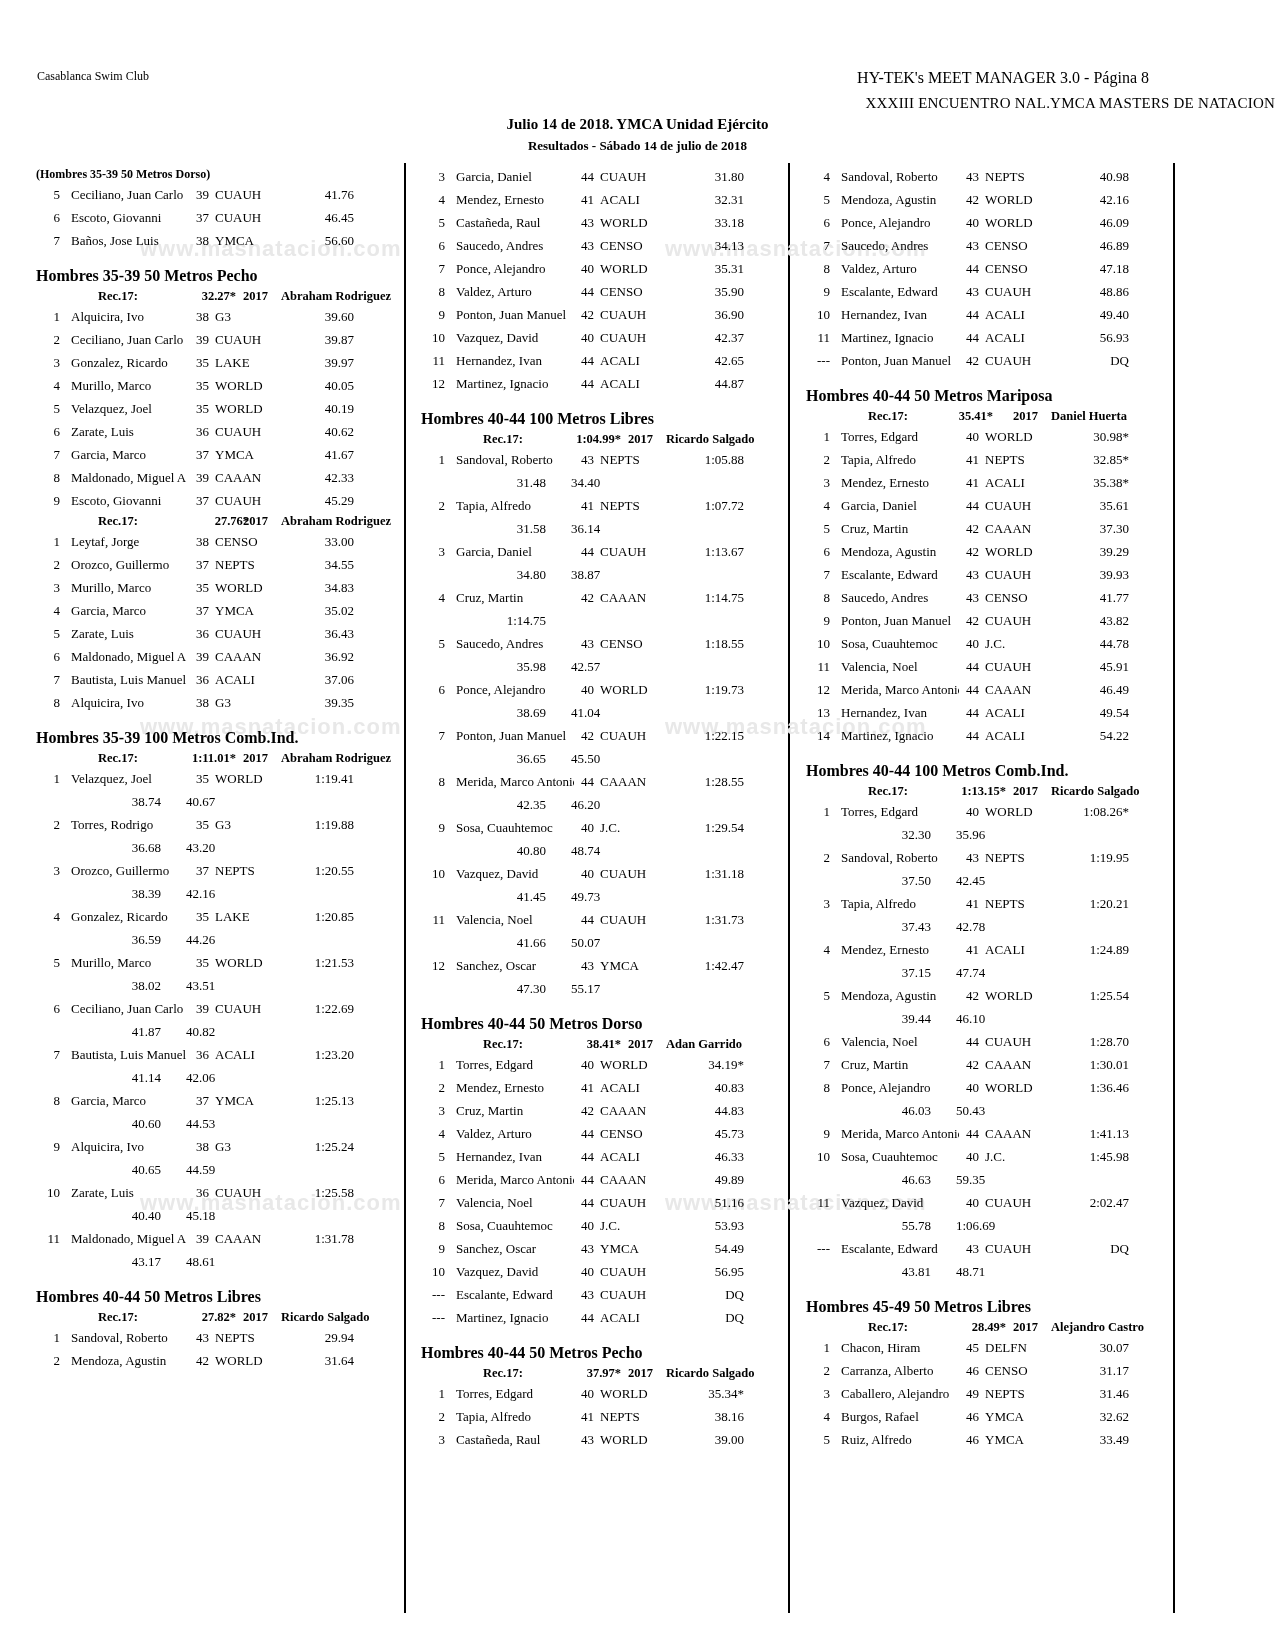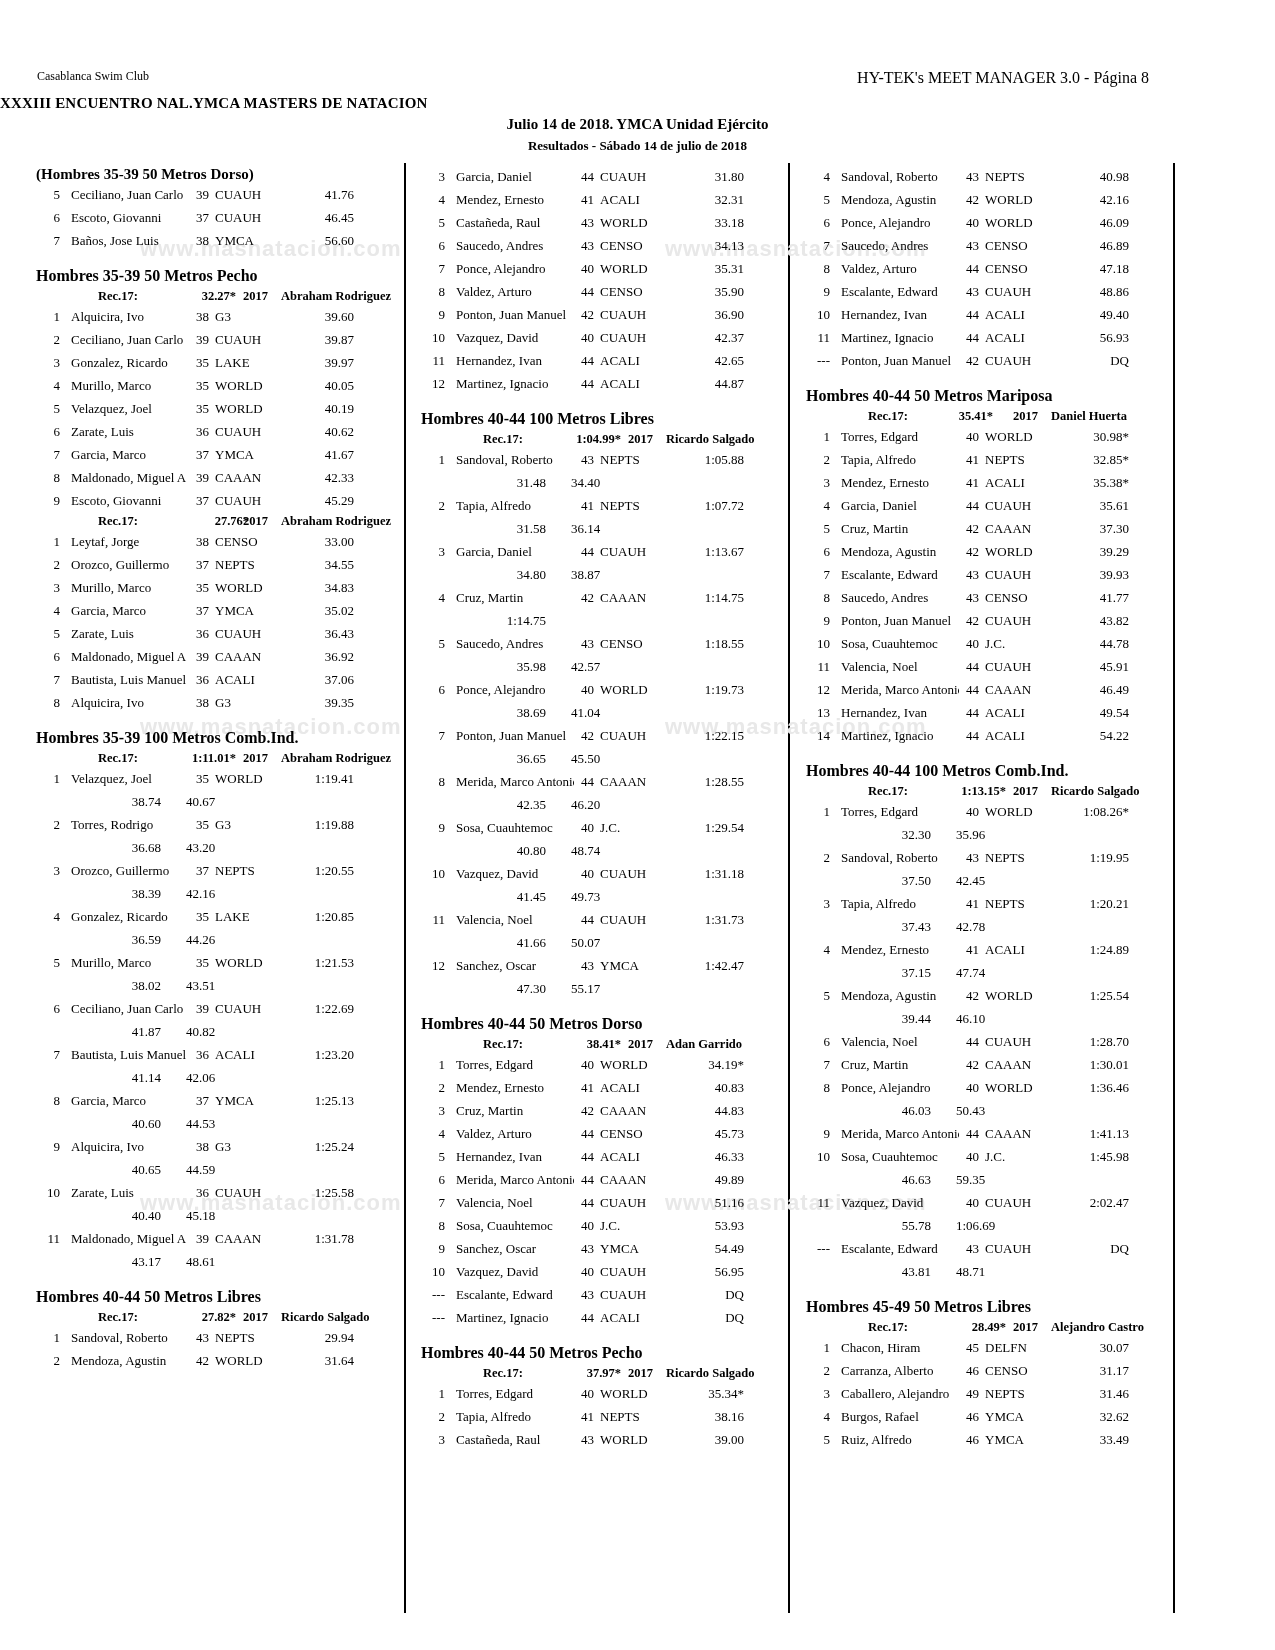--- a/index.html
+++ b/index.html
@@ -1,27 +1,27 @@
 <!DOCTYPE html>
 <html><head>
 <meta charset="utf-8">
 <style>
   html, body { margin:0; padding:0; background:#ffffff; }
   body { width:1275px; height:1650px; position:relative; overflow:hidden;
          font-family:"Liberation Serif", "DejaVu Serif", serif; color:#000; }
   .hdr-left { position:absolute; left:37px; top:69px; font-size:12px; }
   .hdr-right { position:absolute; right:126px; top:69px; font-size:16px; }
-  .title1 { position:absolute; left:0; width:1275px; top:95px; text-align:left; font-size:15px; font-weight:bold; letter-spacing:0.2px; }
+  .title1 { position:absolute; left:0; width:1275px; top:95px; text-align:right; font-size:15px; font-weight:normal; letter-spacing:0.2px; }
   .title2 { position:absolute; left:0; width:1275px; top:116px; text-align:center; font-size:15px; font-weight:bold; }
   .title3 { position:absolute; left:0; width:1275px; top:138px; text-align:center; font-size:13px; font-weight:bold; }
   .divider { position:absolute; top:163px; width:2px; height:1450px; background:#000; }
   .col { position:absolute; top:165px; width:370px; font-size:13px; }
   .col1 { left:36px; } .col2 { left:421px; } .col3 { left:806px; }
   .evt-title { font-weight:bold; font-size:16px; height:23px; line-height:23px; margin-top:12px; }
-  .evt-title.cont { margin-top:0; font-size:15px; height:18px; line-height:18px; }
+  .evt-title.cont { margin-top:0; font-size:12px; height:18px; line-height:18px; }
   .rec { font-weight:bold; font-size:12.5px; height:18px; line-height:18px; position:relative; }
   .rec span { position:absolute; }
   .row { height:23px; line-height:23px; position:relative; white-space:nowrap; }
   .row span { position:absolute; }
   .c-place { width:24px; text-align:right; left:0; }
   .c-name { left:35px; width:118px; overflow:hidden; }
   .c-age { left:160px; }
   .c-team { left:179px; }
   .c-time { left:250px; width:68px; text-align:right; }
   .split { height:23px; line-height:23px; position:relative; }

